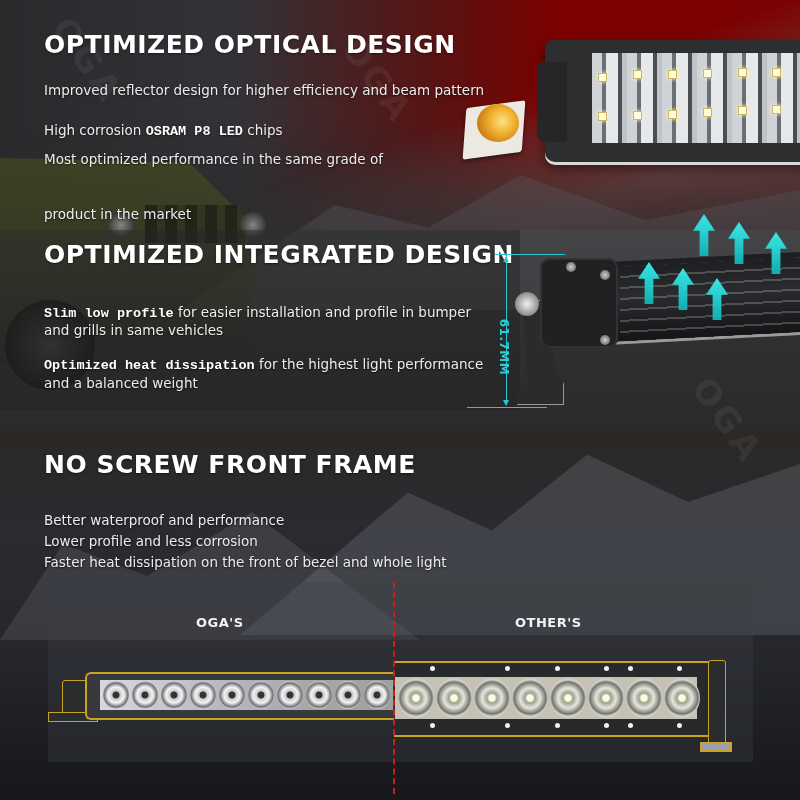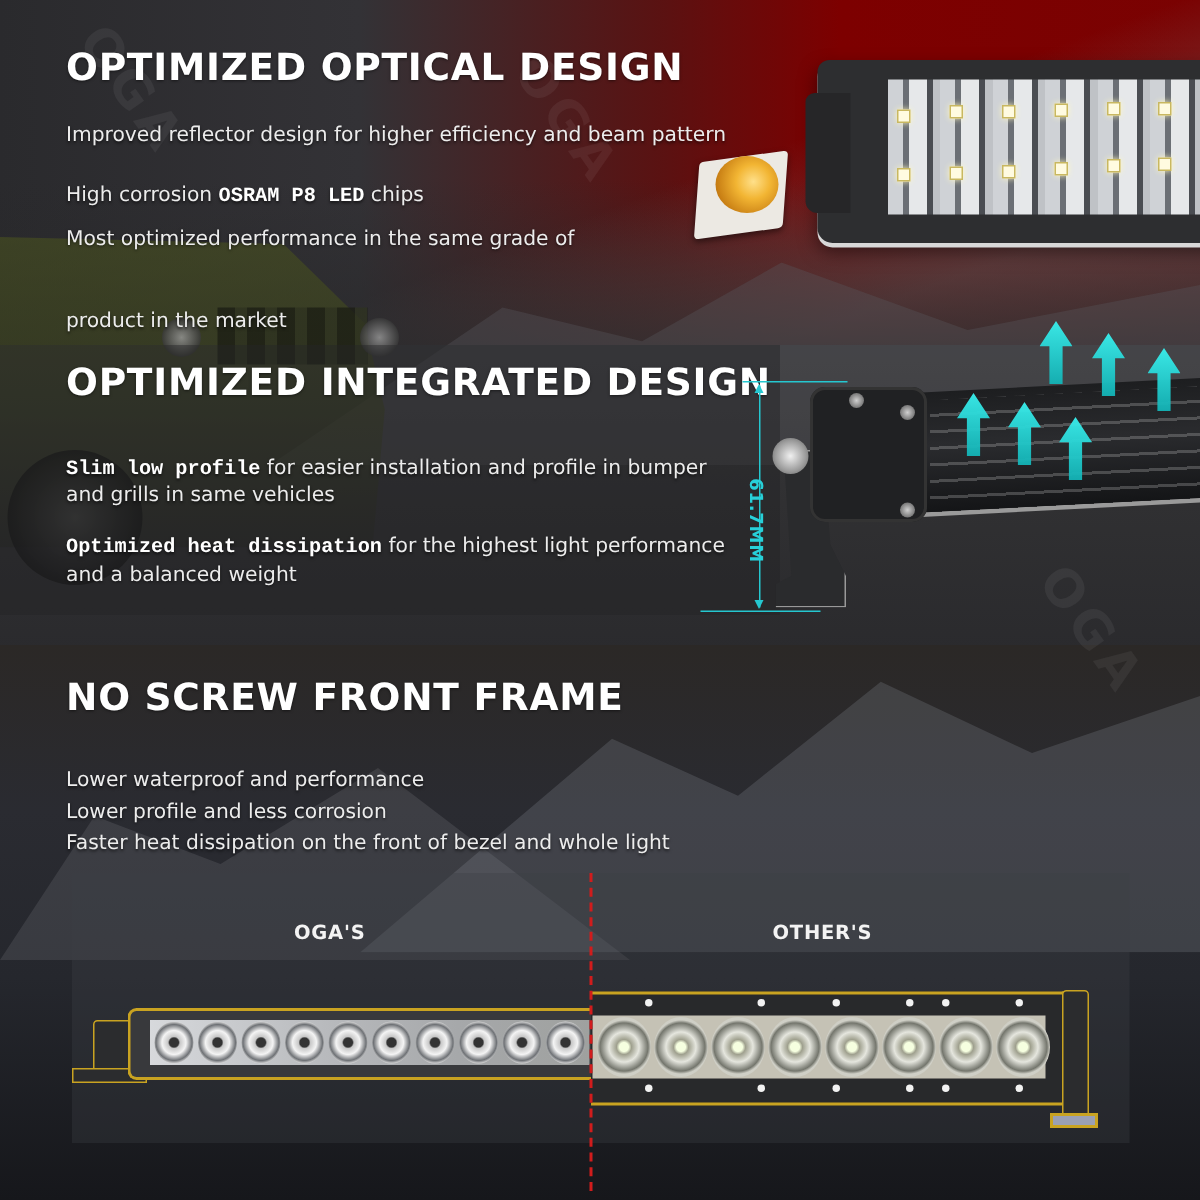--- a/index.html
+++ b/index.html
@@ -249,21 +249,21 @@
 <div class="arrow" style="left:765px; top:232px;"></div>
 
 <div class="dim-top"></div>
 <div class="dim-vert"></div>
 <div class="dim-bot"></div>
 <div class="dim-arrow-up"></div>
 <div class="dim-arrow-dn"></div>
 <div class="dim-label">61.7MM</div>
 
 <h1 class="heading" style="top:450px;">NO SCREW FRONT FRAME</h1>
-<p class="bullet" style="top:510px;"><span>Lower waterproof and performance</span></p>
+<p class="bullet" style="top:510px;"><span>Better waterproof and performance</span></p>
 <p class="bullet" style="top:531px;"><span>Lower profile and less corrosion</span></p>
 <p class="bullet" style="top:552px;"><span>Faster heat dissipation on the front of bezel and whole light</span></p>
 
 <div class="cmp-panel"></div>
 <div class="cmp-label" style="left:196px;">OGA'S</div>
 <div class="cmp-label" style="left:515px;">OTHER'S</div>
 
 <div class="oga-end"></div>
 <div class="oga-foot"></div>
 <div class="oga-bar"></div>

